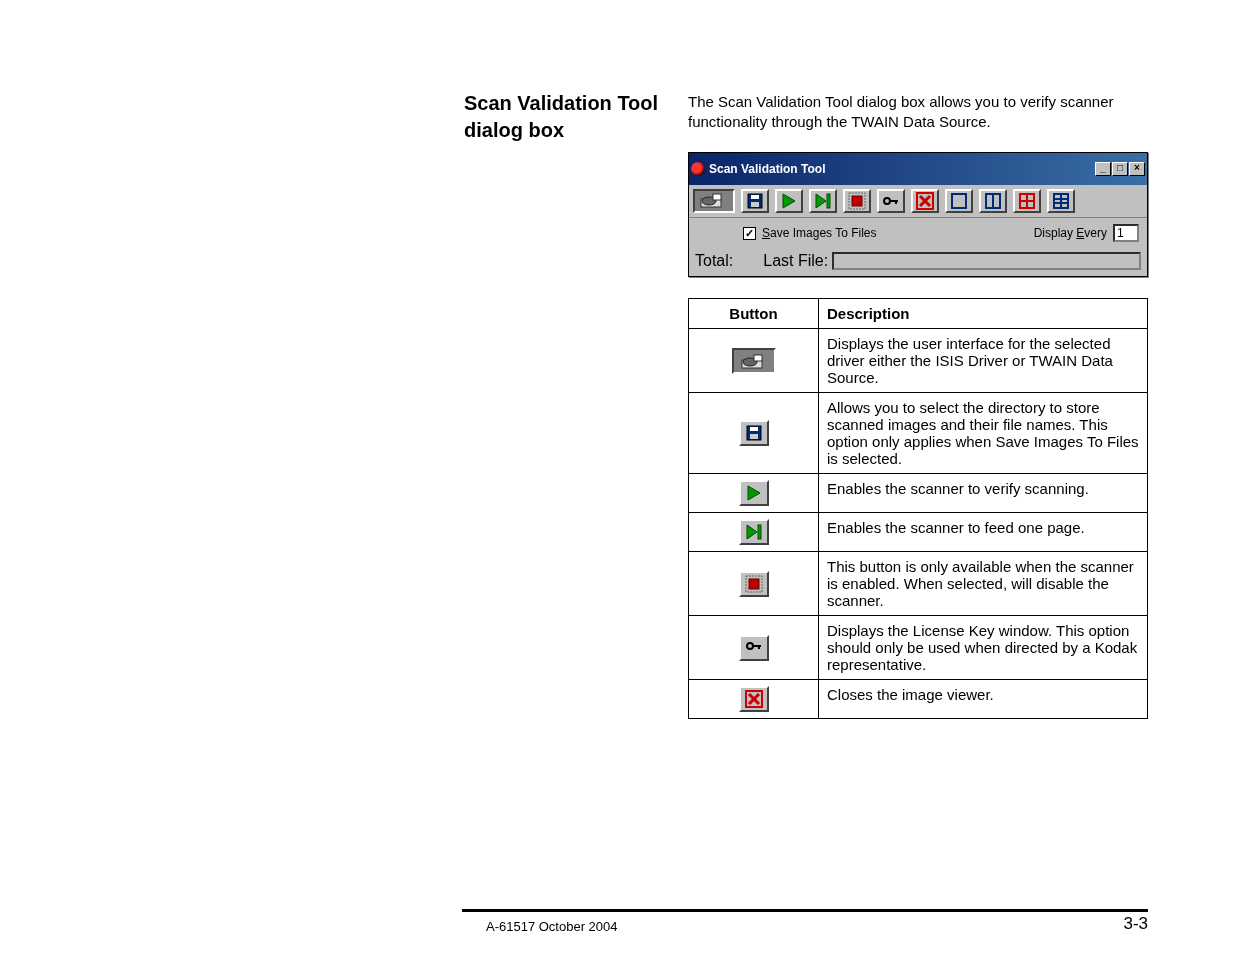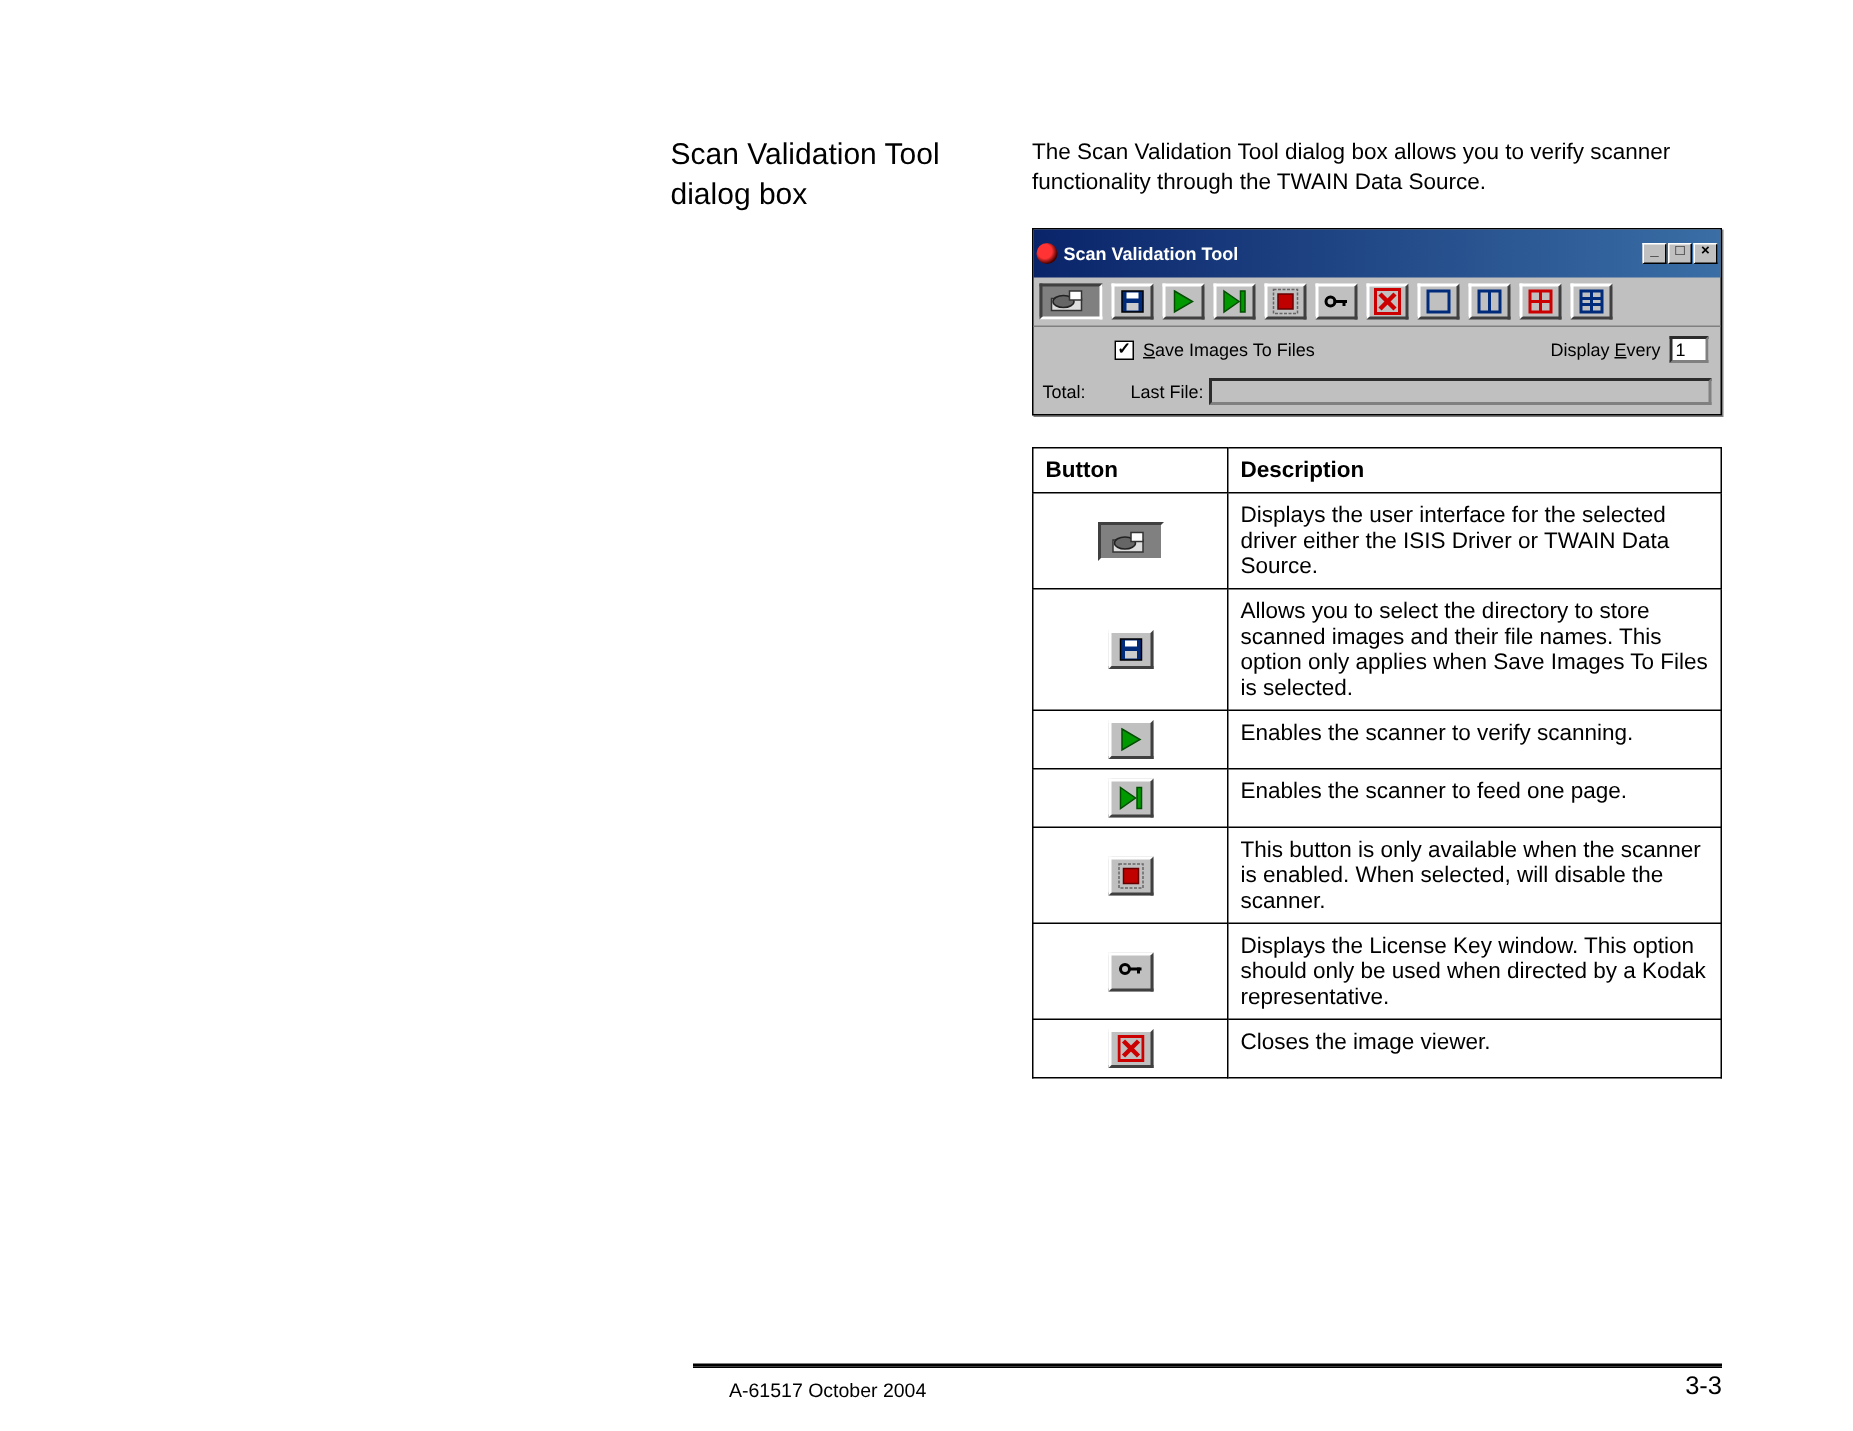--- a/index.html
+++ b/index.html
@@ -12,24 +12,24 @@
     background: #fff;
     color: #000;
   }
   .page {
     position: relative;
     width: 1235px;
     height: 954px;
   }
   .section-heading {
     position: absolute;
-    left: 447px;
+    left: 464px;
     top: 90px;
     width: 200px;
-    font-weight: normal;
+    font-weight: bold;
     font-size: 20px;
     line-height: 1.35;
   }
   .intro-text {
     position: absolute;
     left: 688px;
     top: 92px;
     width: 456px;
     font-size: 15px;
     line-height: 1.35;
@@ -125,21 +125,21 @@
     width: 26px; height: 18px;
     background: #fff;
     border: 2px inset #808080;
     font-size: 12px;
     padding: 0 2px;
   }
   .statusbar {
     display: flex;
     align-items: center;
     padding: 4px 6px 6px 6px;
-    font-size: 12px;
+    font-size: 16px;
     gap: 30px;
   }
   .last-file-box {
     flex: 1;
     height: 18px;
     background: #c0c0c0;
     border: 2px inset #808080;
     margin-left: 4px;
   }
 
@@ -155,21 +155,21 @@
   .desc-table th, .desc-table td {
     border: 1px solid #000;
     padding: 6px 8px;
     vertical-align: top;
     text-align: left;
   }
   .desc-table th {
     font-weight: bold;
     text-align: left;
   }
-  .desc-table th.button-col { width: 130px; text-align: left; }
+  .desc-table th.button-col { width: 130px; text-align: center; }
   .desc-table td.button-cell {
     text-align: center;
     vertical-align: middle;
     padding: 6px 4px;
   }
   .btn-sample {
     display: inline-flex;
     width: 30px; height: 26px;
     background: #c0c0c0;
     border: 2px solid;

